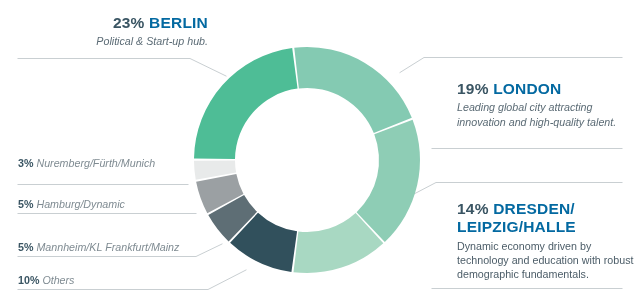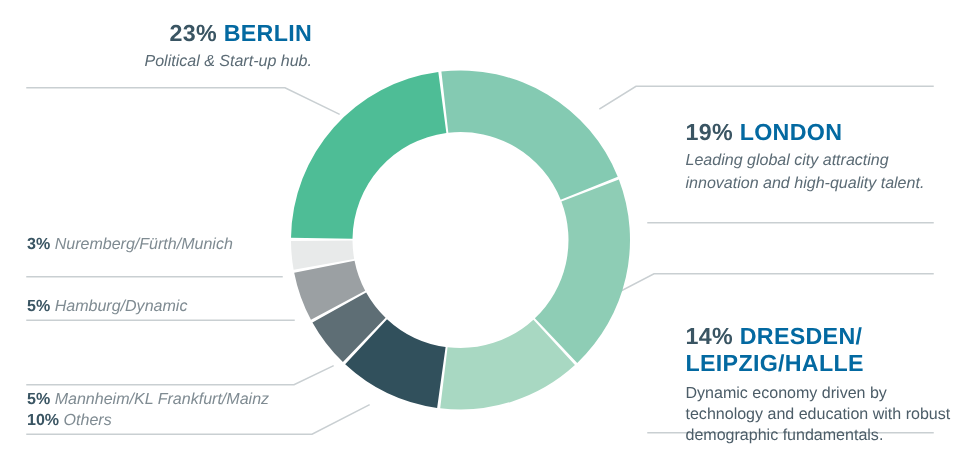--- a/index.html
+++ b/index.html
@@ -88,39 +88,39 @@
   </div>
 
   <div class="big-label label-right" style="left:457px;top:80px;width:178px;">
     <div class="big-head">
       <span class="pct">19%</span>
       <span class="name">LONDON</span>
     </div>
     <div class="big-desc">Leading global city attracting innovation and high-quality talent.</div>
   </div>
 
-  <div class="big-label label-right" style="left:457px;top:216px;width:178px;">
+  <div class="big-label label-right" style="left:457px;top:200px;width:178px;">
     <div class="big-head wrap">
       <span class="pct">14%</span>
       <span class="name">DRESDEN/ LEIPZIG/HALLE</span>
     </div>
     <div class="big-desc upright">Dynamic economy driven by technology and education with robust demographic fundamentals.</div>
   </div>
 
   <div class="small-label" style="left:18px;top:157px;">
     <span class="pct">3%</span>
     <span>Nuremberg/Fürth/Munich</span>
   </div>
 
   <div class="small-label" style="left:18px;top:198px;">
     <span class="pct">5%</span>
     <span>Hamburg/Dynamic</span>
   </div>
 
-  <div class="small-label" style="left:18px;top:241px;margin-top:19px;">
+  <div class="small-label" style="left:18px;top:241px;">
     <span class="pct">5%</span>
     <span>Mannheim/KL Frankfurt/Mainz</span>
   </div>
 
   <div class="small-label" style="left:18px;top:274px;">
     <span class="pct">10%</span>
     <span>Others</span>
   </div>
 
 </div>

